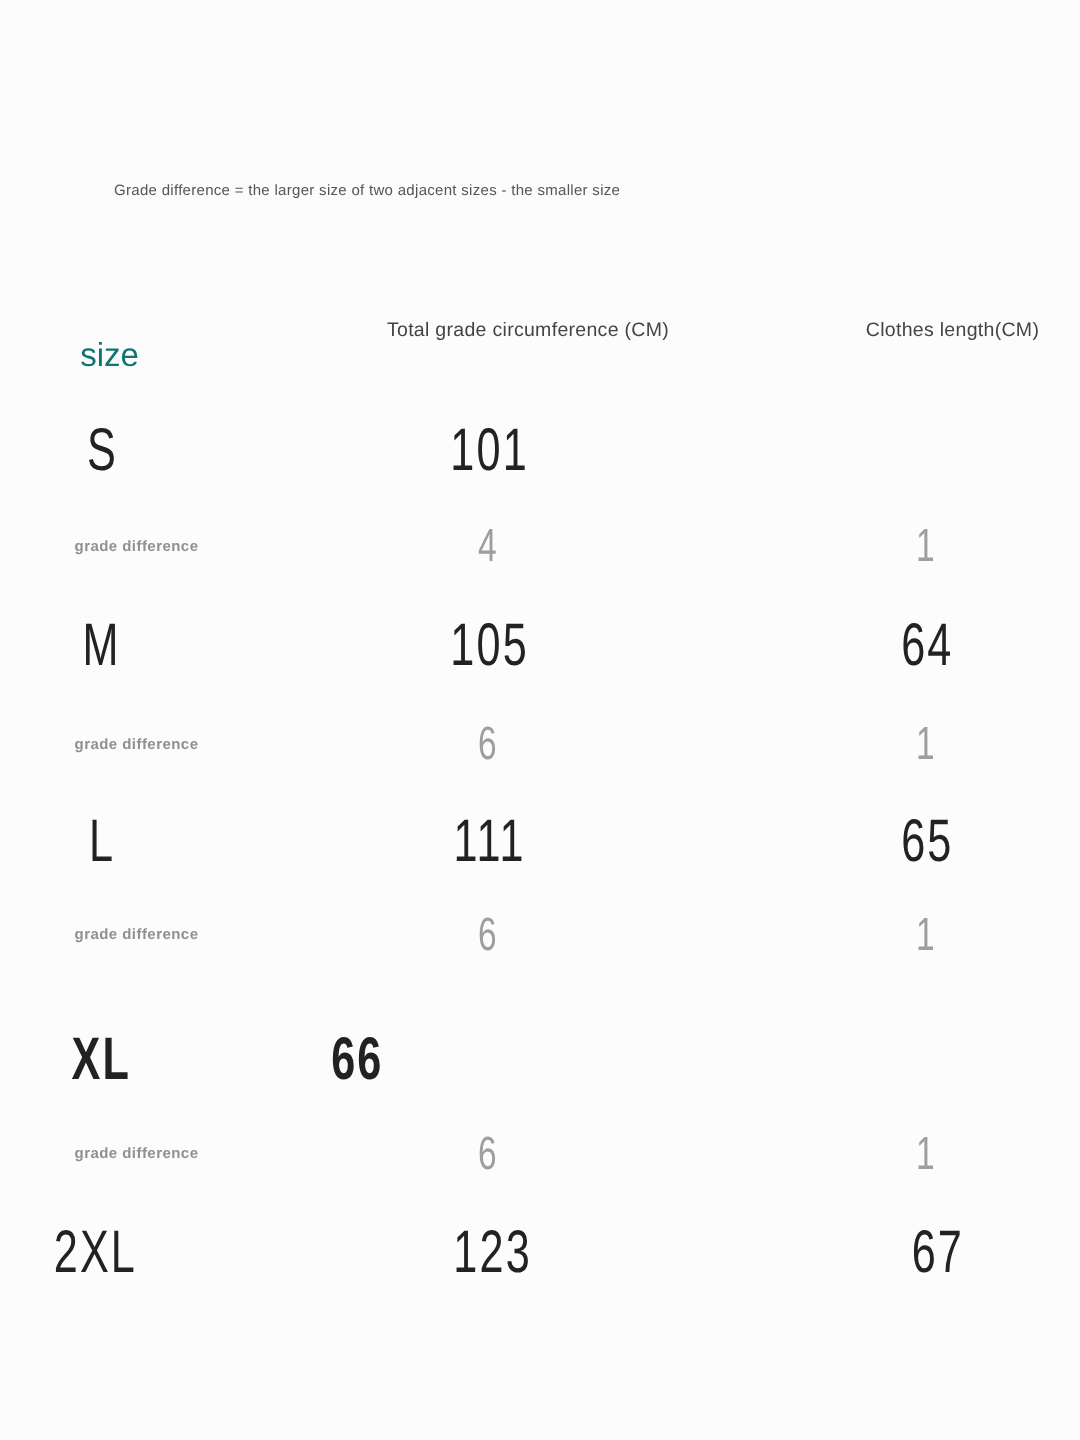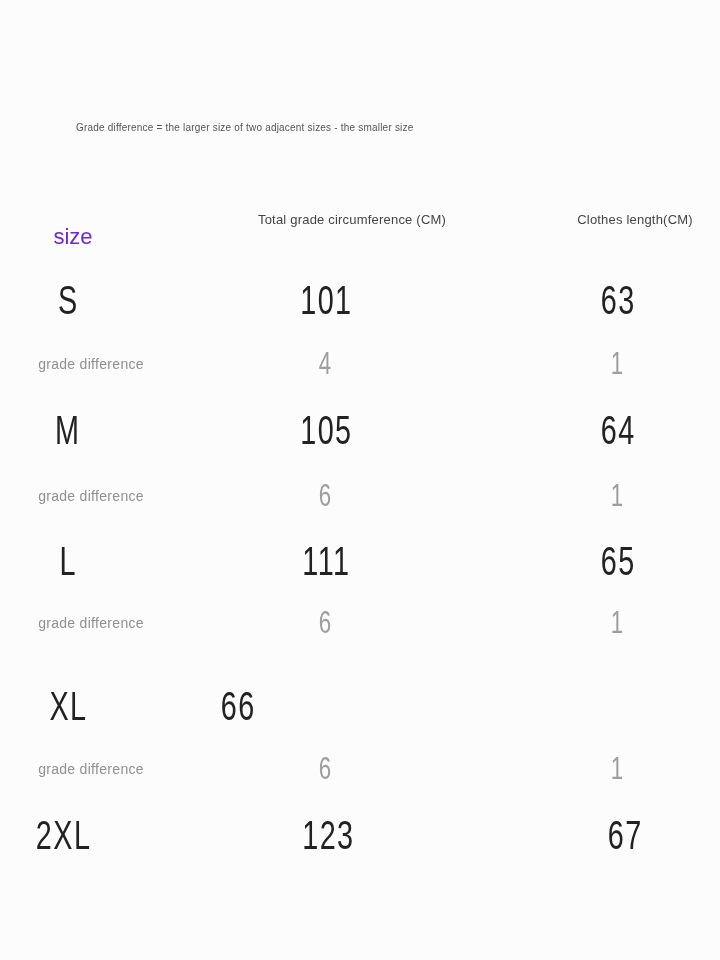--- a/index.html
+++ b/index.html
@@ -22,70 +22,70 @@
   }
   .row{
     position:absolute;left:0;width:720px;
     display:flex;align-items:center;
   }
   .c1{width:136px;text-align:center;}
   .c2{width:380px;text-align:center;}
   .c3{width:204px;text-align:center;}
   .hdr-row{top:204px;height:30px;}
   .hdr-size{
-    font-size:22px;font-weight:500;color:#6d28d9;
+    font-size:22px;font-weight:500;color:#0f766e;
     transform:translateX(5px);
     margin-top:36px;
   }
   .hdr-col{
     font-size:13px;color:#444444;letter-spacing:0.2px;
   }
   .hdr-col.c2{transform:translateX(26px);}
   .hdr-col.c3{transform:translateX(17px);}
   .size-row{height:48px;}
   .size-row .cell{font-size:40px;color:#222222;line-height:48px;}
   .grade-row{height:36px;}
   .grade-row .num{font-size:31px;color:#9e9e9e;line-height:36px;}
   .grade-label{
-    font-size:14px;color:#909090;letter-spacing:0.3px;
+    font-size:10px;color:#909090;letter-spacing:0.3px;
     transform:translateX(23px);
+    font-weight:bold;
   }
   .cond{
     display:inline-block;
     transform:scaleX(0.72);
     transform-origin:center;
     letter-spacing:2px;
   }
   .r-s{top:276px;}
   .r-gd1{top:346px;}
   .r-m{top:406px;}
   .r-gd2{top:478px;}
   .r-l{top:537px;}
   .r-gd3{top:605px;}
-  .r-xl{top:682px;}
+  .r-xl{top:682px;font-weight:bold;}
   .r-gd4{top:751px;}
   .r-2xl{top:811px;gap:24px;}
 </style>
 </head>
 <body>
 
 <div class="page">
 
   <div class="note">Grade difference = the larger size of two adjacent sizes - the smaller size</div>
 
   <div class="row hdr-row">
     <div class="c1 hdr-size">size</div>
     <div class="c2 hdr-col">Total grade circumference (CM)</div>
     <div class="c3 hdr-col">Clothes length(CM)</div>
   </div>
 
   <div class="row size-row r-s">
     <div class="c1 cell"><span class="cond">S</span></div>
     <div class="c2 cell"><span class="cond">101</span></div>
-    <div class="c3 cell"><span class="cond">63</span></div>
   </div>
 
   <div class="row grade-row r-gd1">
     <div class="c1 grade-label">grade difference</div>
     <div class="c2 num"><span class="cond">4</span></div>
     <div class="c3 num"><span class="cond">1</span></div>
   </div>
 
   <div class="row size-row r-m">
     <div class="c1 cell"><span class="cond">M</span></div>

